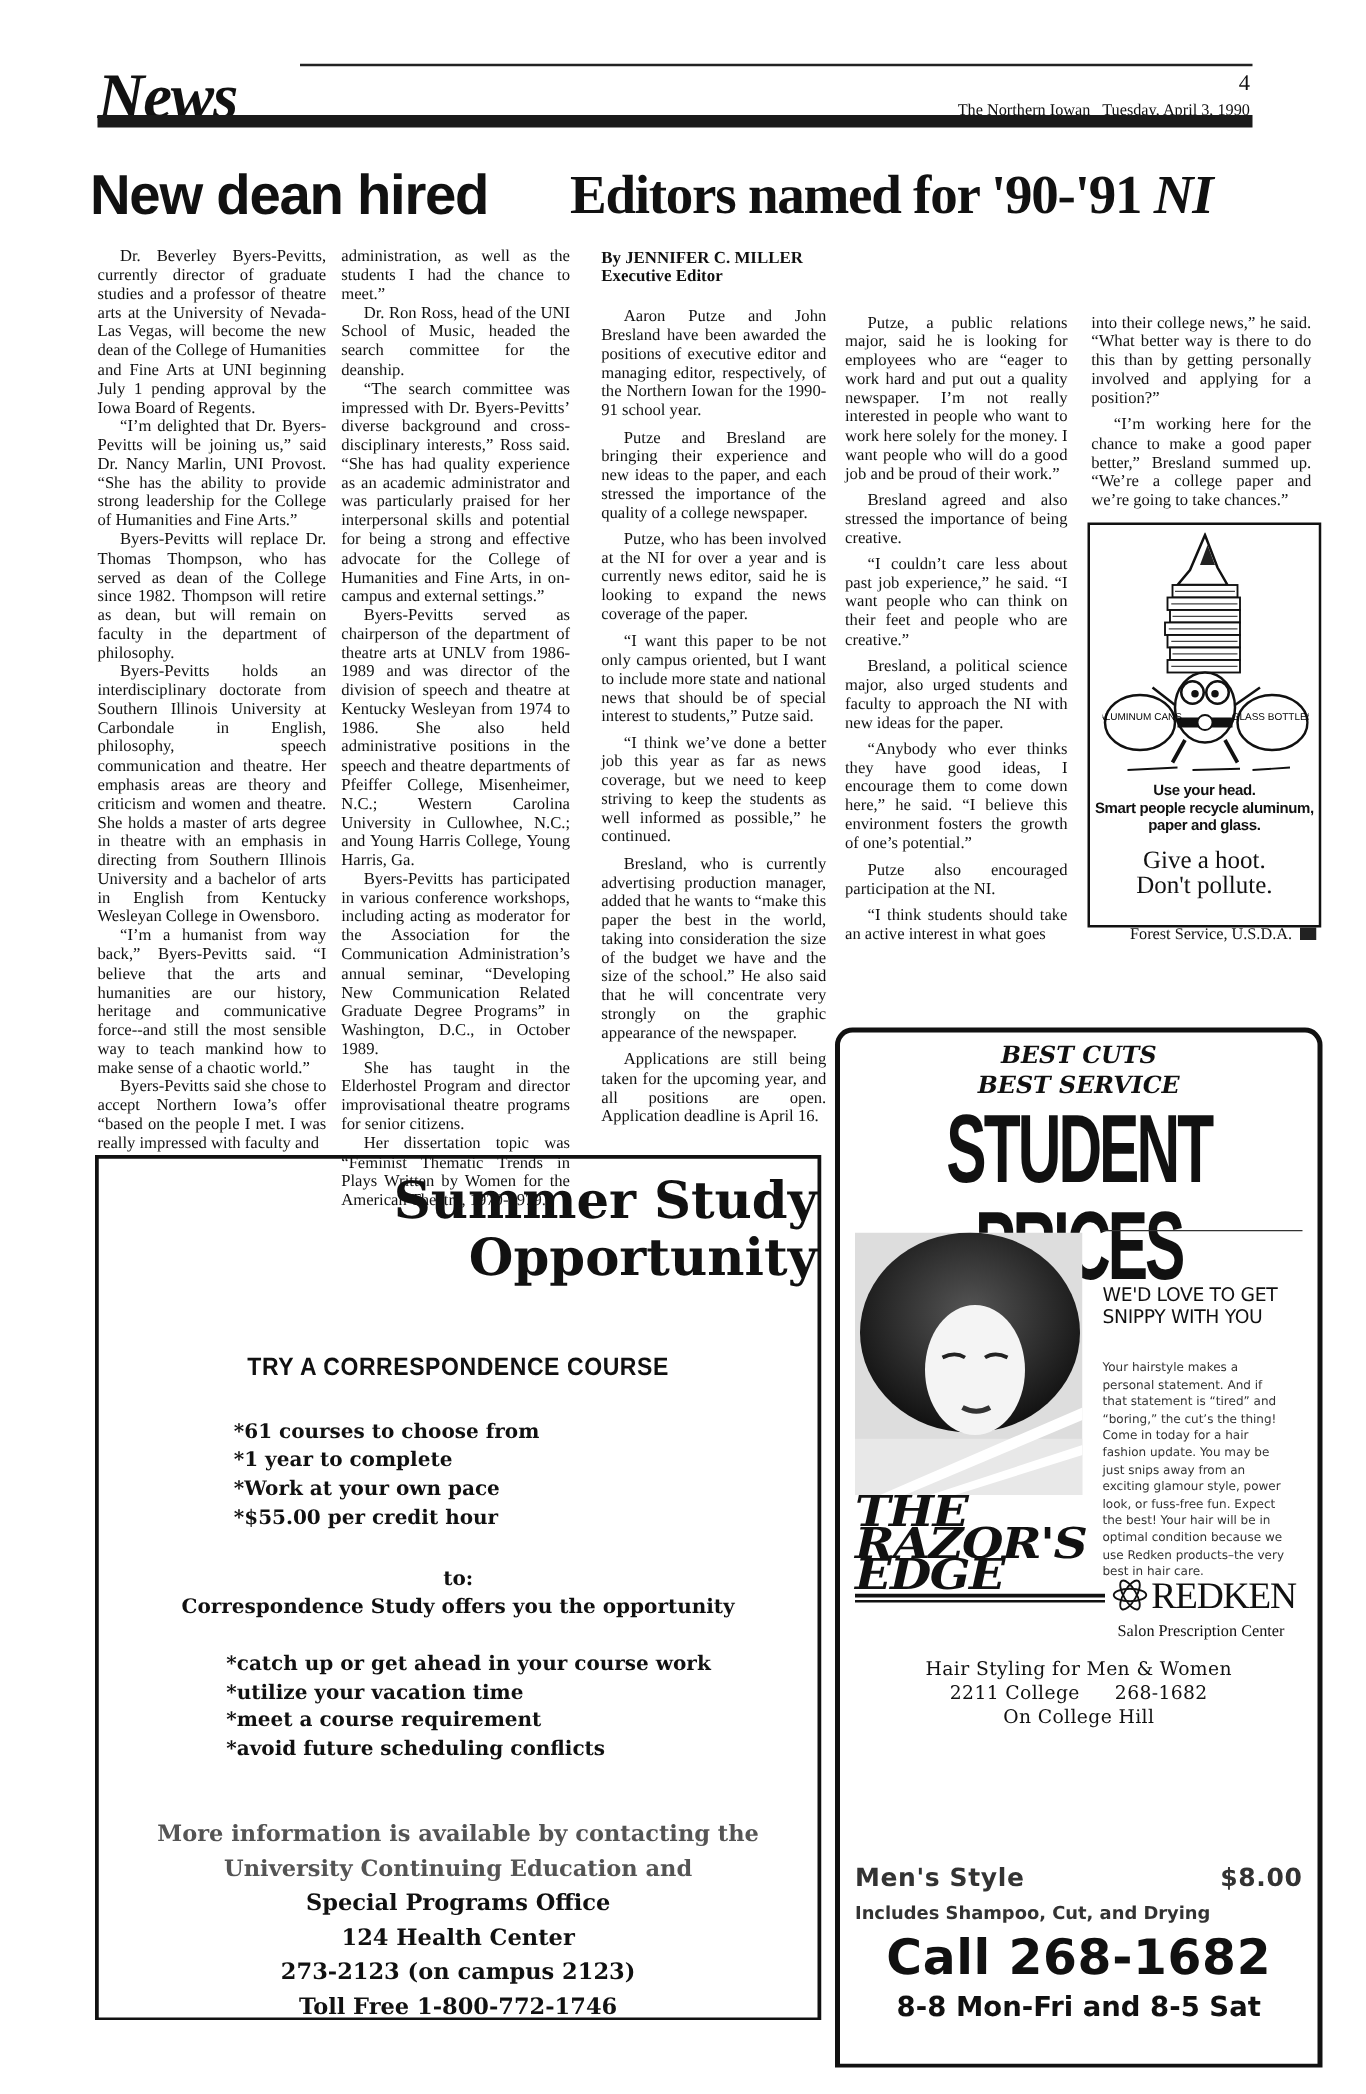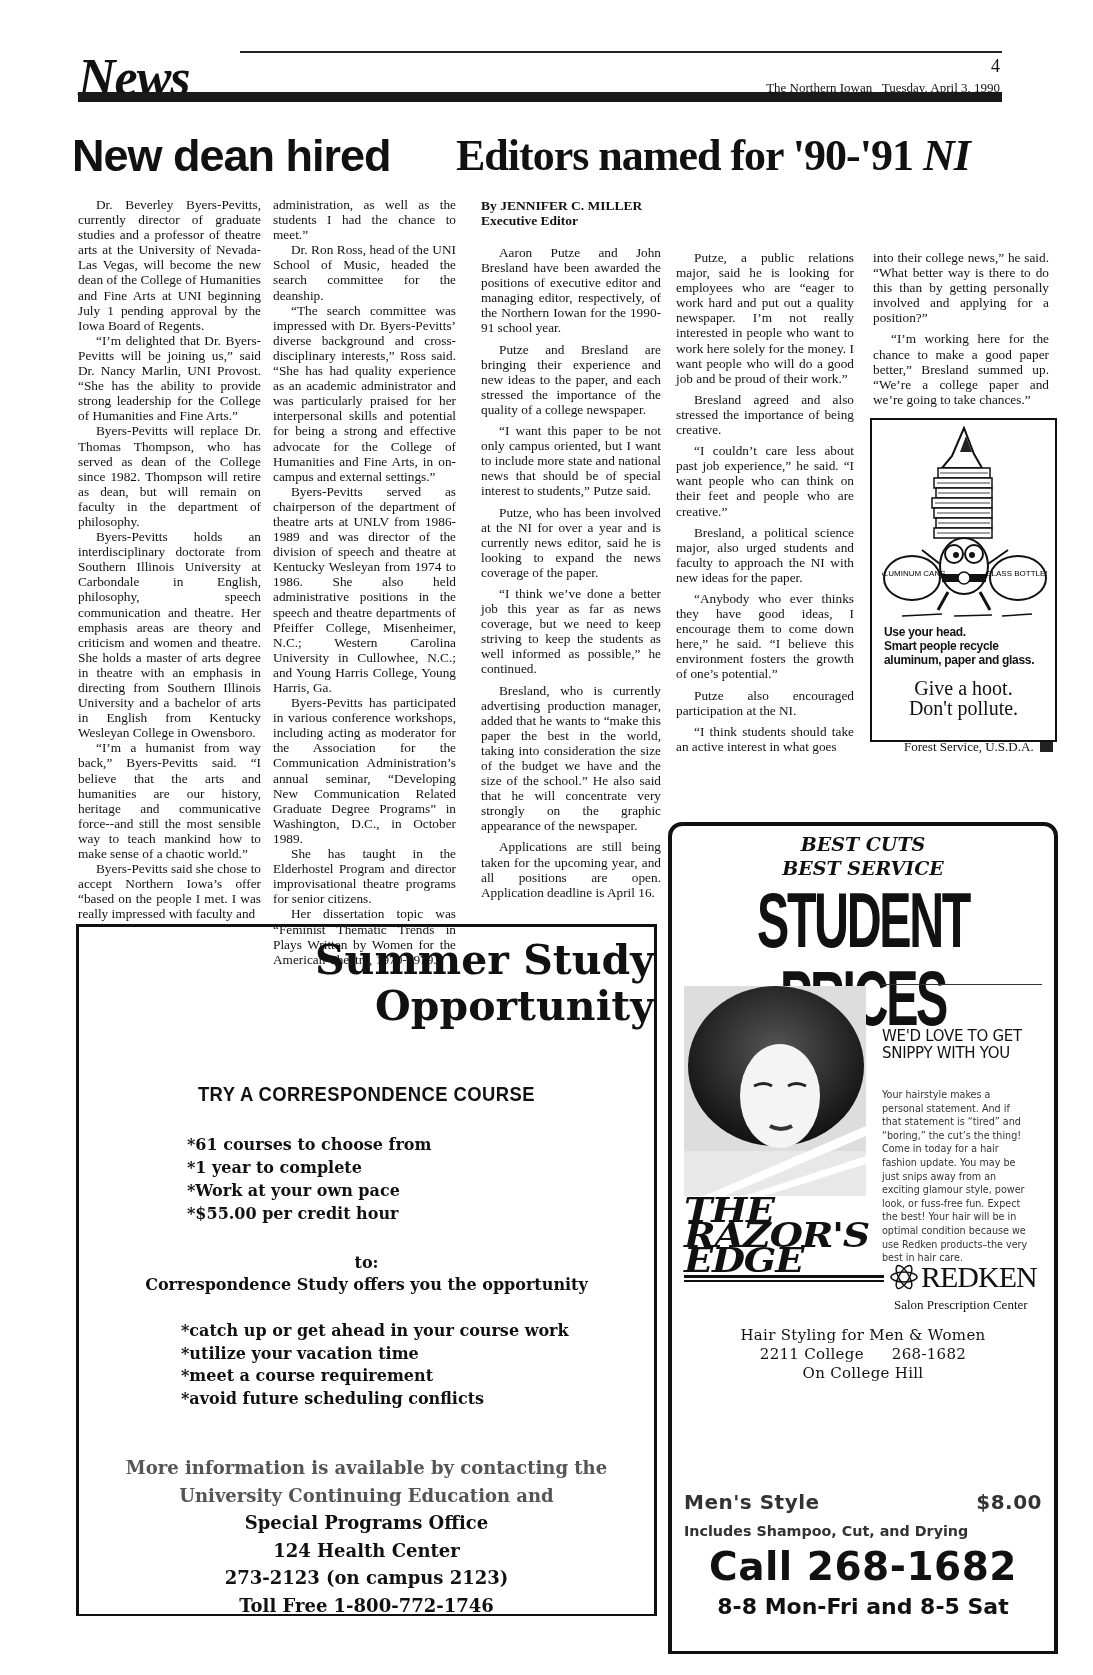--- a/index.html
+++ b/index.html
@@ -28,21 +28,21 @@
   .col3 { left: 481px; top: 198px; width: 180px; }
   .col4 { left: 676px; top: 250px; width: 178px; }
   .col5 { left: 873px; top: 250px; width: 176px; }
   .col3 p, .col4 p, .col5 p { margin-bottom: 6px; }
   .byline { font-family: "Liberation Serif", serif; font-weight: bold; font-size: 13.5px; line-height: 15px; margin-bottom: 17px; }
   .byline div { text-indent: 0; }
 
   
   .owl-ad { left: 870px; top: 418px; width: 187px; height: 324px; border: 2px solid #111; background: #fff; }
   .owl-art { position: absolute; left: 10px; top: 6px; width: 165px; height: 195px; }
-  .owl-line1 { position: absolute; left: 0; right: 0; top: 205px; font-family: "Liberation Sans", sans-serif; font-weight: bold; font-size: 12px; line-height: 14px; letter-spacing: -0.3px; padding-left: 12px; }
+  .owl-line1 { position: absolute; left: 0; right: 0; top: 205px; text-align: center; font-family: "Liberation Sans", sans-serif; font-weight: bold; font-size: 12px; line-height: 14px; letter-spacing: -0.3px; }
   .owl-line2 { position: absolute; left: 0; right: 0; top: 258px; text-align: center; font-family: "Liberation Serif", serif; font-size: 20px; line-height: 20px; }
   .owl-line3 { position: absolute; left: 0; right: 0; top: 319px; text-align: left; font-family: "Liberation Serif", serif; font-size: 13px; padding-left: 32px; }
 
   
   .corr-ad { left: 76px; top: 924px; width: 581px; height: 692px; border: 3px solid #111; border-bottom-width: 2px; }
   .corr-title { position: absolute; left: 0; right: 0; top: 10px; text-align: right; font-family: "DejaVu Serif", serif; font-weight: bold; font-size: 41px; line-height: 46px; }
   .corr-sub { position: absolute; left: 0; right: 0; top: 156px; text-align: center; font-family: "Liberation Sans", sans-serif; font-weight: bold; font-size: 20px; transform: scaleX(0.92); letter-spacing: 0.5px; }
   .corr-list1 { position: absolute; left: 108px; top: 206px; font-family: "DejaVu Serif", serif; font-weight: bold; font-size: 16px; line-height: 23px; }
   .corr-offer { position: absolute; left: 0; right: 0; top: 325px; text-align: center; font-family: "DejaVu Serif", serif; font-weight: bold; font-size: 16px; line-height: 22px; }
   .corr-list2 { position: absolute; left: 102px; top: 393px; font-family: "DejaVu Serif", serif; font-weight: bold; font-size: 16px; line-height: 22.5px; }
@@ -102,22 +102,22 @@
   <p>Her dissertation topic was “Feminist Thematic Trends in Plays Written by Women for the American Theatre, 1970-1979.”</p>
 </div>
 
 <div class="abs col col3">
   <div class="byline">
     <div>By JENNIFER C. MILLER</div>
     <div>Executive Editor</div>
   </div>
   <p>Aaron Putze and John Bresland have been awarded the positions of executive editor and managing editor, respectively, of the Northern Iowan for the 1990-91 school year.</p>
   <p>Putze and Bresland are bringing their experience and new ideas to the paper, and each stressed the importance of the quality of a college newspaper.</p>
+  <p>Putze, who has been involved at the NI for over a year and is currently news editor, said he is looking to expand the news coverage of the paper.</p>
   <p>“I want this paper to be not only campus oriented, but I want to include more state and national news that should be of special interest to students,” Putze said.</p>
-  <p>Putze, who has been involved at the NI for over a year and is currently news editor, said he is looking to expand the news coverage of the paper.</p>
   <p>“I think we’ve done a better job this year as far as news coverage, but we need to keep striving to keep the students as well informed as possible,” he continued.</p>
   <p>Bresland, who is currently advertising production manager, added that he wants to “make this paper the best in the world, taking into consideration the size of the budget we have and the size of the school.” He also said that he will concentrate very strongly on the graphic appearance of the newspaper.</p>
   <p>Applications are still being taken for the upcoming year, and all positions are open. Application deadline is April 16.</p>
 </div>
 
 <div class="abs col col4">
   <p>Putze, a public relations major, said he is looking for employees who are “eager to work hard and put out a quality newspaper. I’m not really interested in people who want to work here solely for the money. I want people who will do a good job and be proud of their work.”</p>
   <p>Bresland agreed and also stressed the importance of being creative.</p>
   <p>“I couldn’t care less about past job experience,” he said. “I want people who can think on their feet and people who are creative.”</p>
   <p>Bresland, a political science major, also urged students and faculty to approach the NI with new ideas for the paper.</p>

